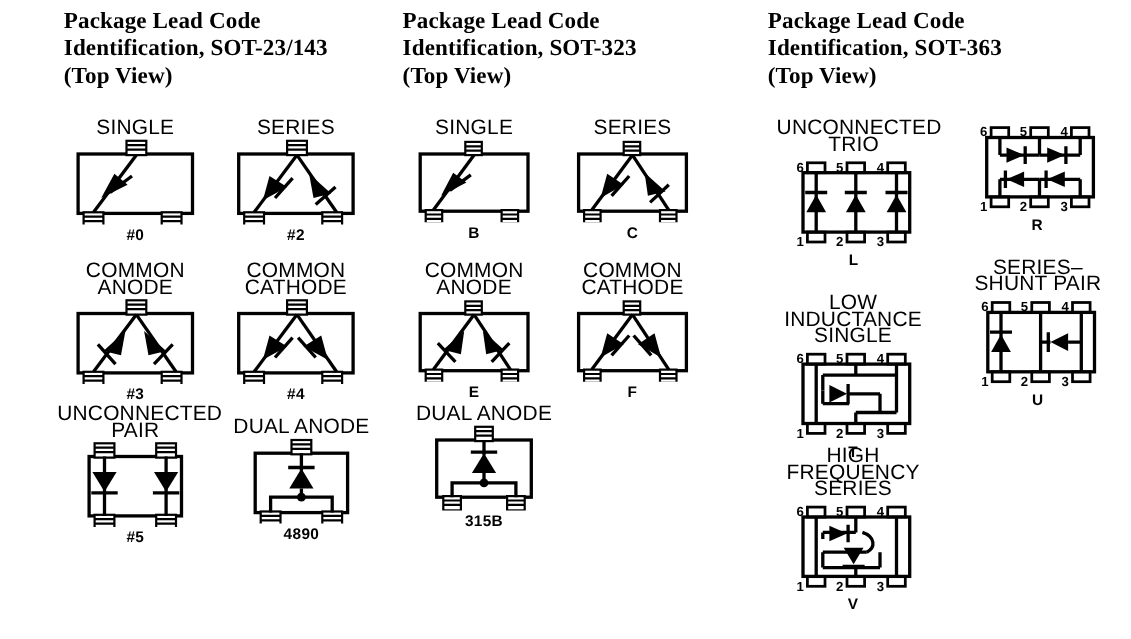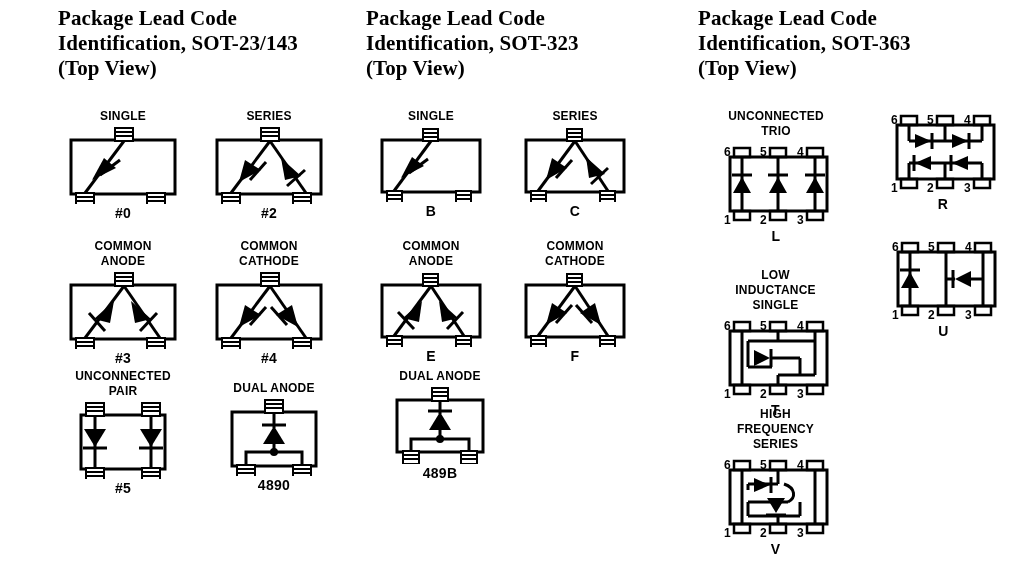--- a/index.html
+++ b/index.html
@@ -41,22 +41,22 @@
 
   .grid {
     position: relative;
   }
   .cell {
     position: absolute;
     text-align: center;
   }
   .cell-title {
     font-family: "Liberation Sans", sans-serif;
-    font-weight: bold;
-    font-size: 12px;
+    font-weight: normal;
+    font-size: 19px;
     line-height: 15px;
     letter-spacing: 0.2px;
     white-space: pre-line;
     margin-bottom: 2px;
   }
   .cell-code {
     font-family: "Liberation Sans", sans-serif;
     font-weight: bold;
     font-size: 14px;
     line-height: 16px;
@@ -389,21 +389,21 @@
           </g>
           <g stroke="#000" stroke-width="3" fill="none">
             <line x1="55" y1="14" x2="55" y2="28"></line>
             <line x1="55" y1="44" x2="55" y2="53"></line>
             <path d="M26,66 L26,53 L84,53 L84,66"></path>
           </g>
           <polygon points="44,44 66,44 55,26" fill="#000"></polygon>
           <line x1="43" y1="25" x2="67" y2="25" stroke="#000" stroke-width="3"></line>
           <circle cx="55" cy="53" r="4" fill="#000"></circle>
         </svg>
-        <div class="cell-code">489B</div>
+        <div class="cell-code">315B</div>
       </div>
 
     </div>
   </div>
 
   <div class="column" id="col-sot363">
     <div class="col-title">Package Lead Code
 Identification, SOT-363
 (Top View)</div>
 
@@ -532,20 +532,22 @@
             <line x1="36" y1="52" x2="60" y2="52"></line>
           </g>
 
           <polygon points="42,35 42,51 58,43" fill="#000"></polygon>
           <line x1="59" y1="34" x2="59" y2="52" stroke="#000" stroke-width="3"></line>
         </svg>
         <div class="cell-code">T</div>
       </div>
 
       <div class="cell" style="left:168px; top:155px; width:155px;">
+        <div class="cell-title">SERIES–
+SHUNT PAIR</div>
         <svg class="diagram" width="128" height="86" viewBox="0 0 128 86">
           <g font-family="Liberation Sans, sans-serif" font-size="12" font-weight="bold" fill="#000">
             <text x="12" y="15">6</text>
             <text x="48" y="15">5</text>
             <text x="85" y="15">4</text>
             <text x="12" y="83">1</text>
             <text x="48" y="83">2</text>
             <text x="85" y="83">3</text>
           </g>
           <g stroke="#000" stroke-width="2.5" fill="#fff">

